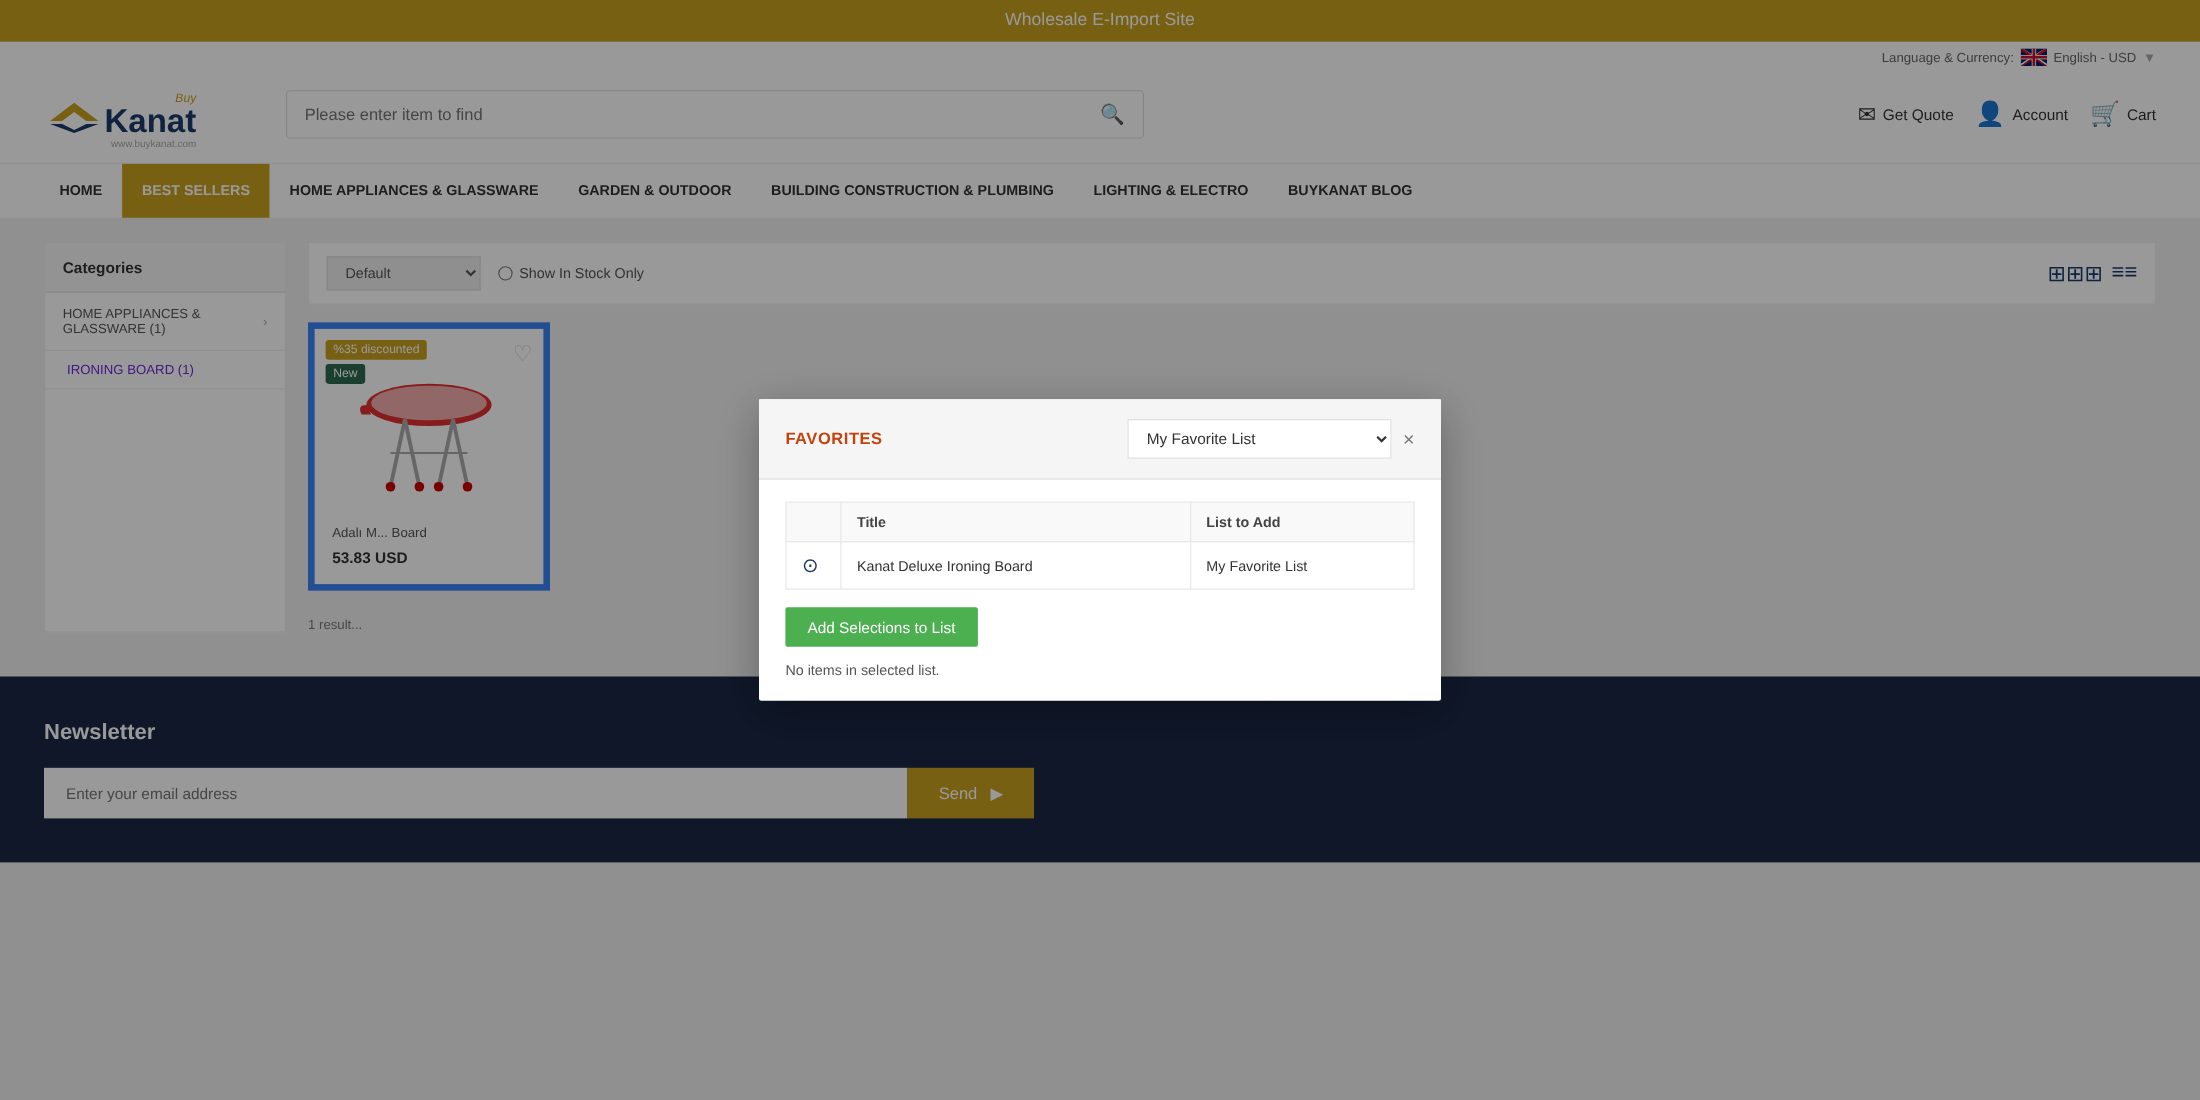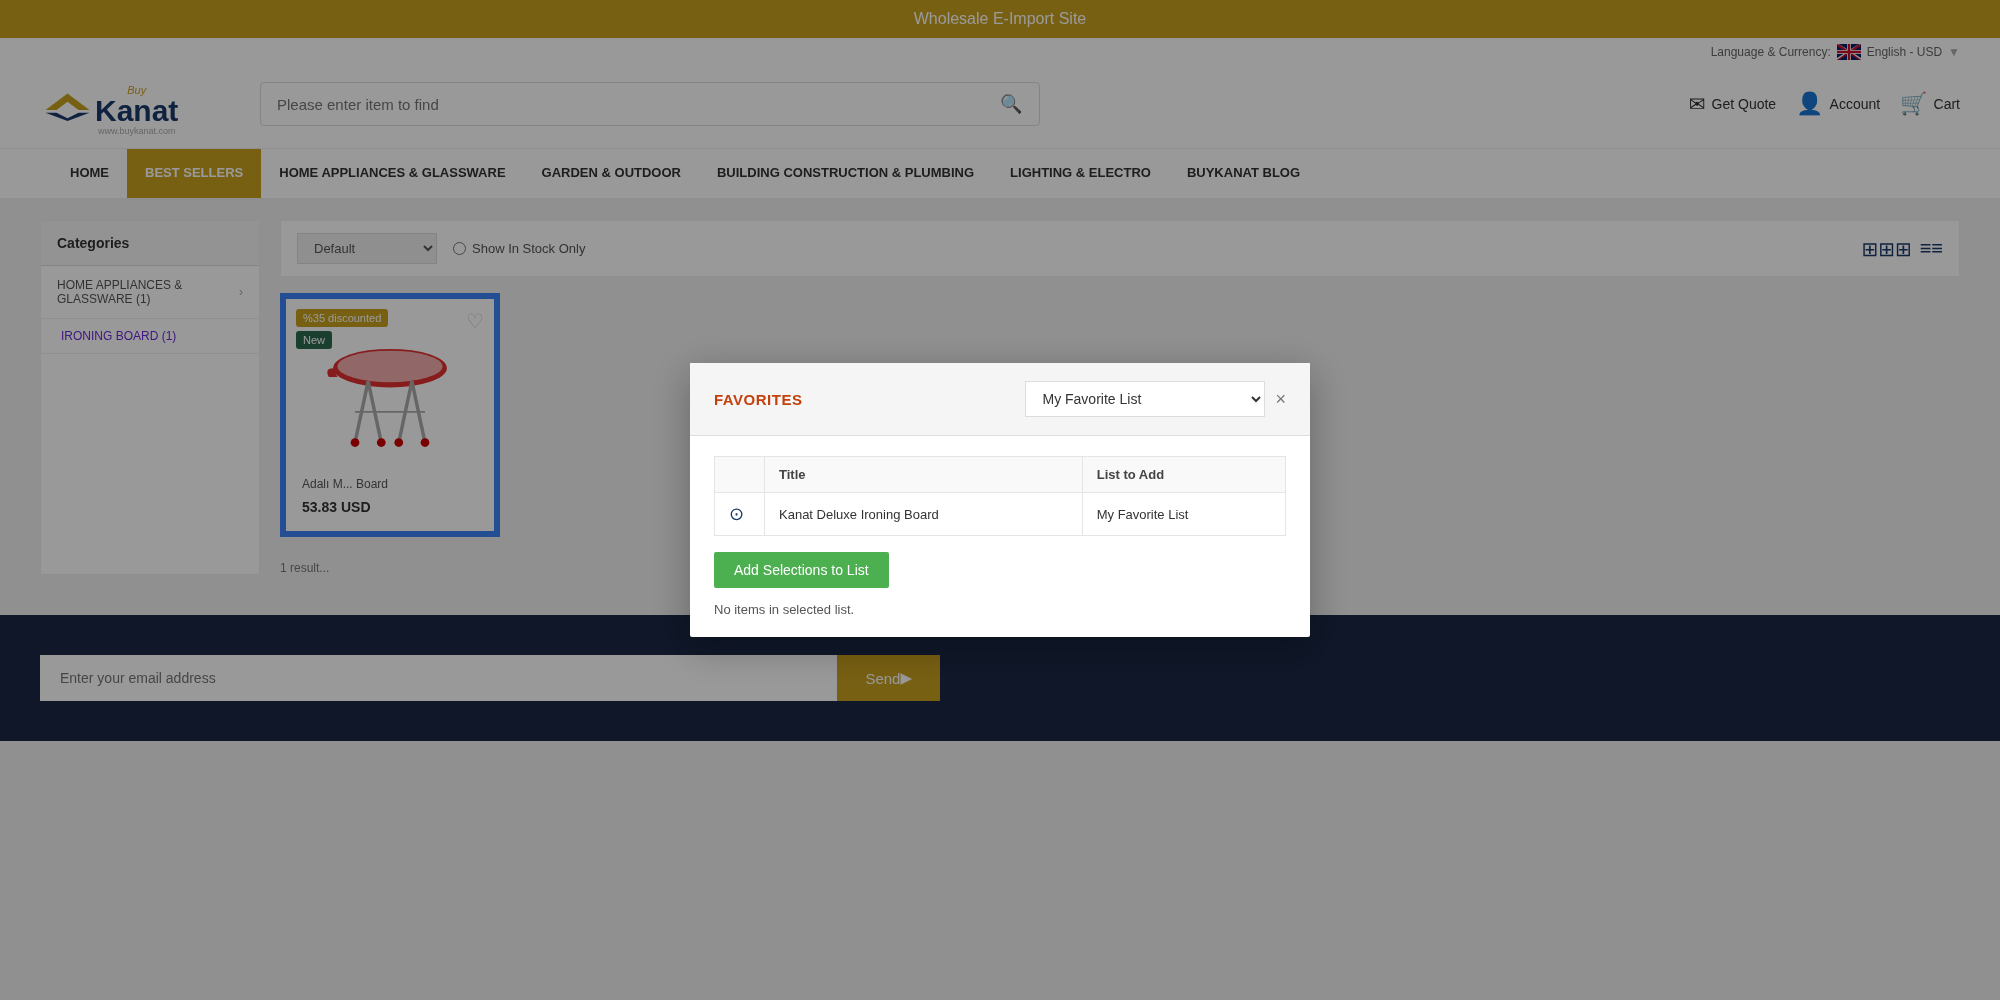--- a/index.html
+++ b/index.html
@@ -15,21 +15,21 @@
       font-weight: 500;
     }
     .logo-area {
       display: flex;
       align-items: center;
       min-width: 200px;
     }
     .logo-text {
       display: flex;
       flex-direction: column;
-      align-items: center;
+      align-items: flex-end;
       margin-top: 12px;
     }
 
     .search-bar {
       flex: 1;
       display: flex;
       align-items: center;
       border: 1px solid #ddd;
       border-radius: 4px;
       padding: 10px 16px;
@@ -66,21 +66,21 @@
       gap: 20px;
       margin-left: auto;
     }
 
     
     .nav {
       background: white;
       border-bottom: 2px solid #eee;
       display: flex;
       align-items: flex-start;
-      padding: 0 52px;
+      padding: 0 36px;
     }
     .nav-item {
       padding: 16px 18px;
       font-size: 13px;
       font-weight: 600;
       color: #333;
       cursor: pointer;
       border-bottom: 2px solid transparent;
       text-decoration: none;
       white-space: nowrap;
@@ -272,21 +272,21 @@
     }
     .newsletter-btn {
       background: #c8a020;
       color: white;
       border: none;
       padding: 14px 28px;
       font-size: 15px;
       cursor: pointer;
       display: flex;
       align-items: center;
-      gap: 0;
+      gap: 12px;
     }
 
     
     .overlay {
       position: fixed;
       top: 0; left: 0; right: 0; bottom: 0;
       background: rgba(0,0,0,0.4);
       z-index: 100;
     }
 
@@ -533,20 +533,21 @@
           <span>USD</span>
         </div>
       </div>
     </div>
 
     <div class="results-count">1 result...</div>
   </div>
 </div>
 
 <div class="footer">
+  <div class="newsletter-title">Newsletter</div>
   <div class="newsletter-form">
     <input class="newsletter-input" type="text" placeholder="Enter your email address" style="">
     <button class="newsletter-btn">
       <span>Send</span>
       <span>▶</span>
     </button>
   </div>
 </div>
 
 <div class="overlay"></div>

